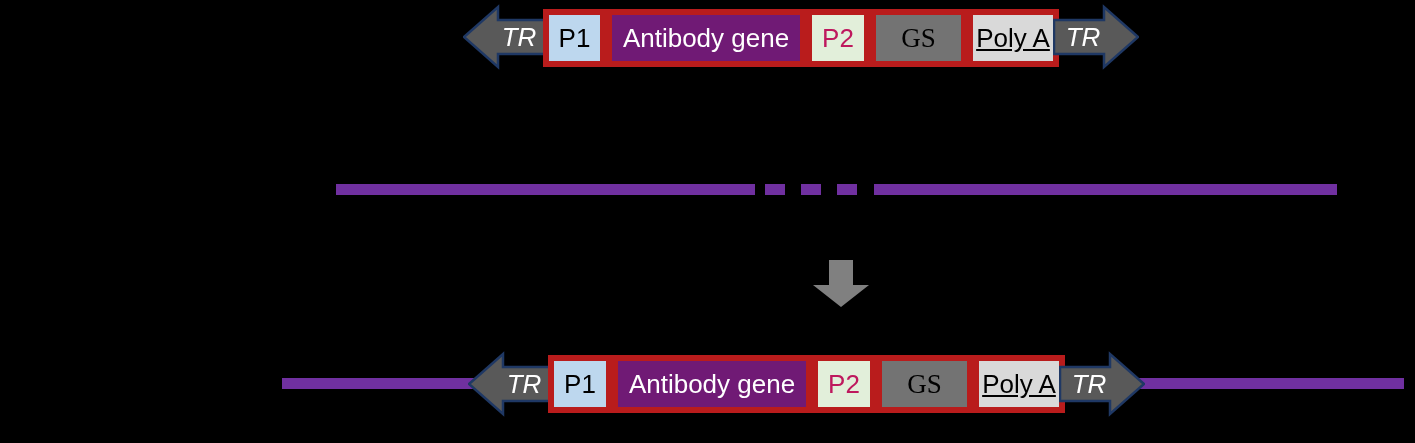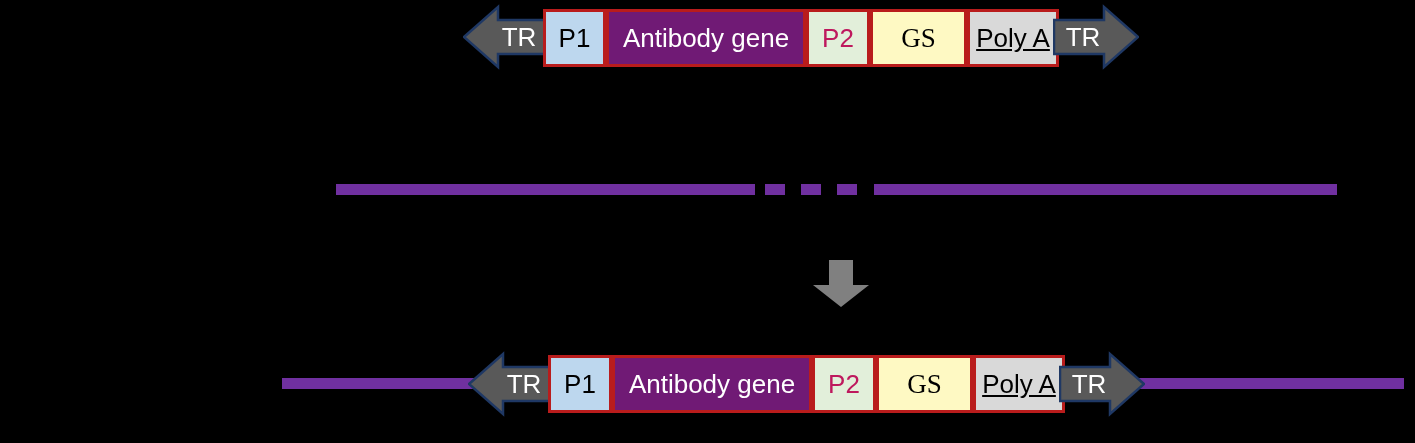--- a/index.html
+++ b/index.html
@@ -22,50 +22,51 @@
     height: 443px;
   }
 
   
   .abs { position: absolute; }
 
   
   .gbox {
     position: absolute;
     box-sizing: border-box;
-    border: 3px solid #b91c1c;
+    border: 6px solid #b91c1c;
     display: flex;
     align-items: center;
     justify-content: center;
     line-height: 1;
     white-space: nowrap;
   }
   .gbox span { display: block; }
 
   .c-p1   { background: #BDD7EE; color: #000000; }
   .c-gene { background: #701a75; color: #FFFFFF; }
   .c-p2   { background: #E2EFDA; color: #be185d; }
-  .c-gs   { background: #fef9c3; color: #000000; font-family: "Liberation Serif", serif; }
+  .c-gs   { background: #737373; color: #000000; font-family: "Liberation Serif", serif; }
   .c-pa   { background: #D9D9D9; color: #000000; text-decoration: underline; }
 
   
   .tr-arrow {
     position: absolute;
     color: #FFFFFF;
   }
   .tr-arrow .tr-label {
     position: absolute;
     left: 0; top: 0;
     width: 100%;
     height: 100%;
     display: flex;
     align-items: center;
     justify-content: center;
     pointer-events: none;
     line-height: 1;
+    font-style: italic;
   }
   .tr-arrow.left .tr-label  { padding-left: 26px; box-sizing: border-box; }
   .tr-arrow.right .tr-label { padding-right: 26px; box-sizing: border-box; }
 
   
   .purple-seg {
     position: absolute;
     background: #7030A0;
   }
 

